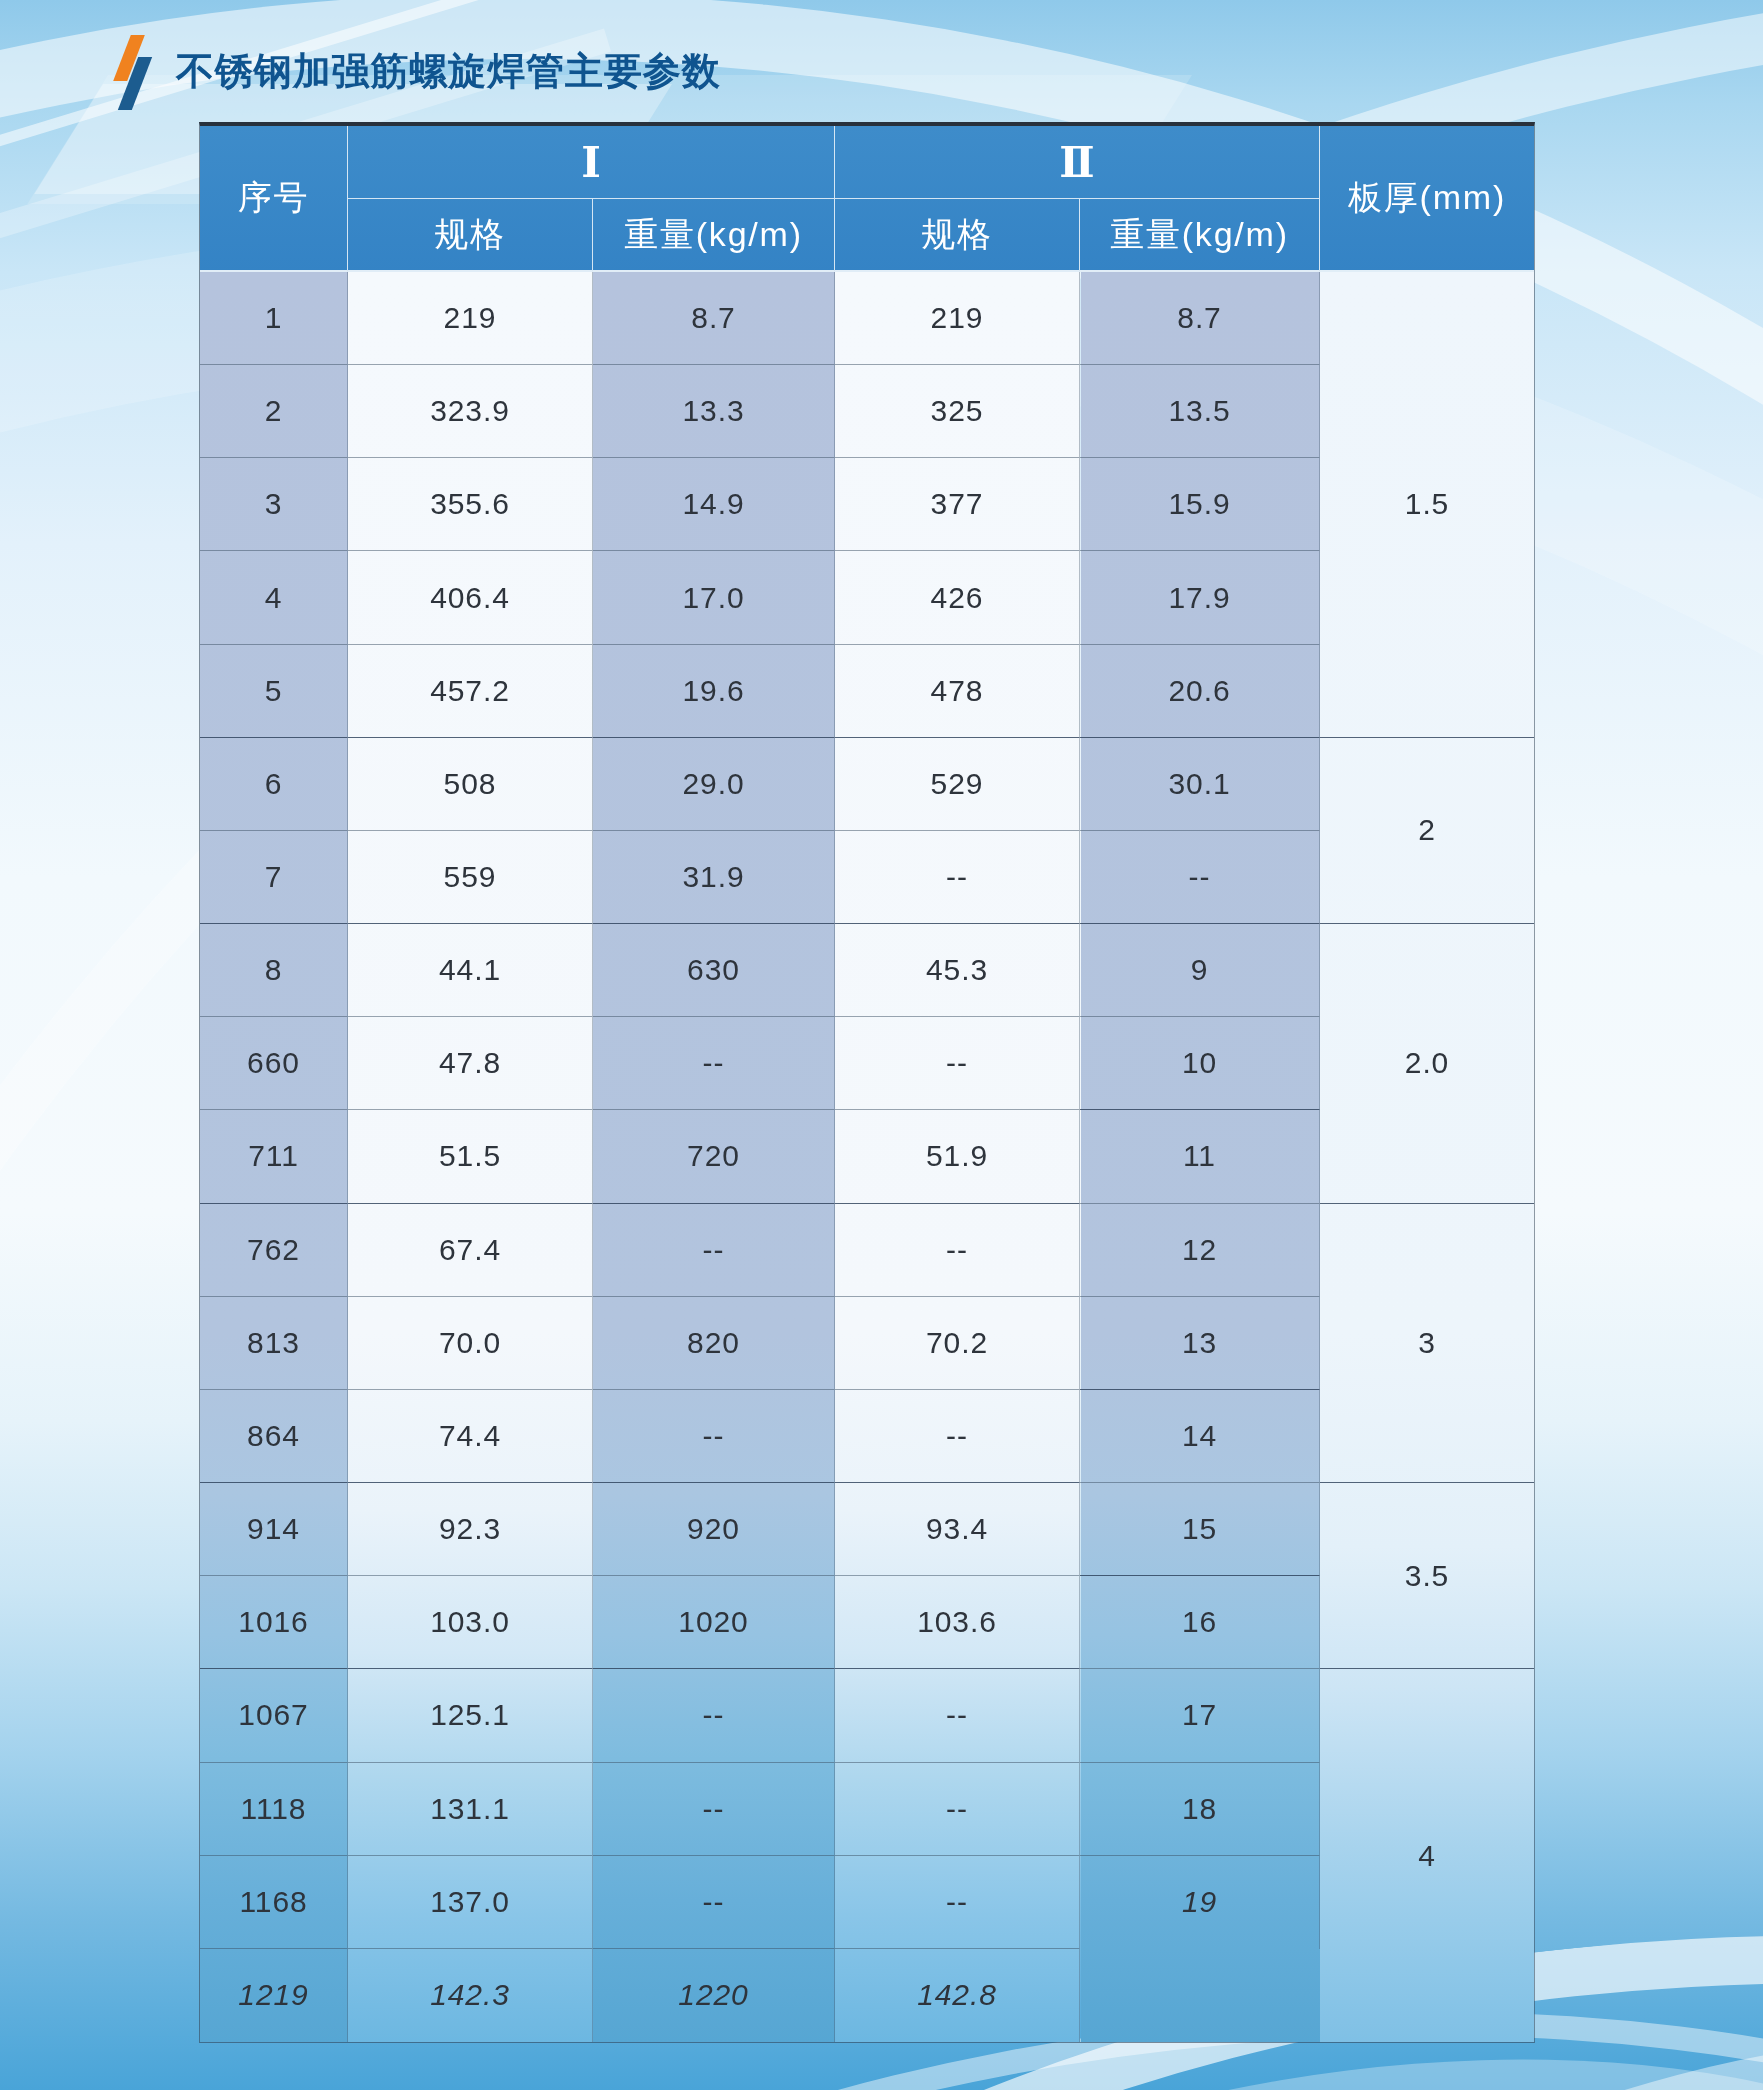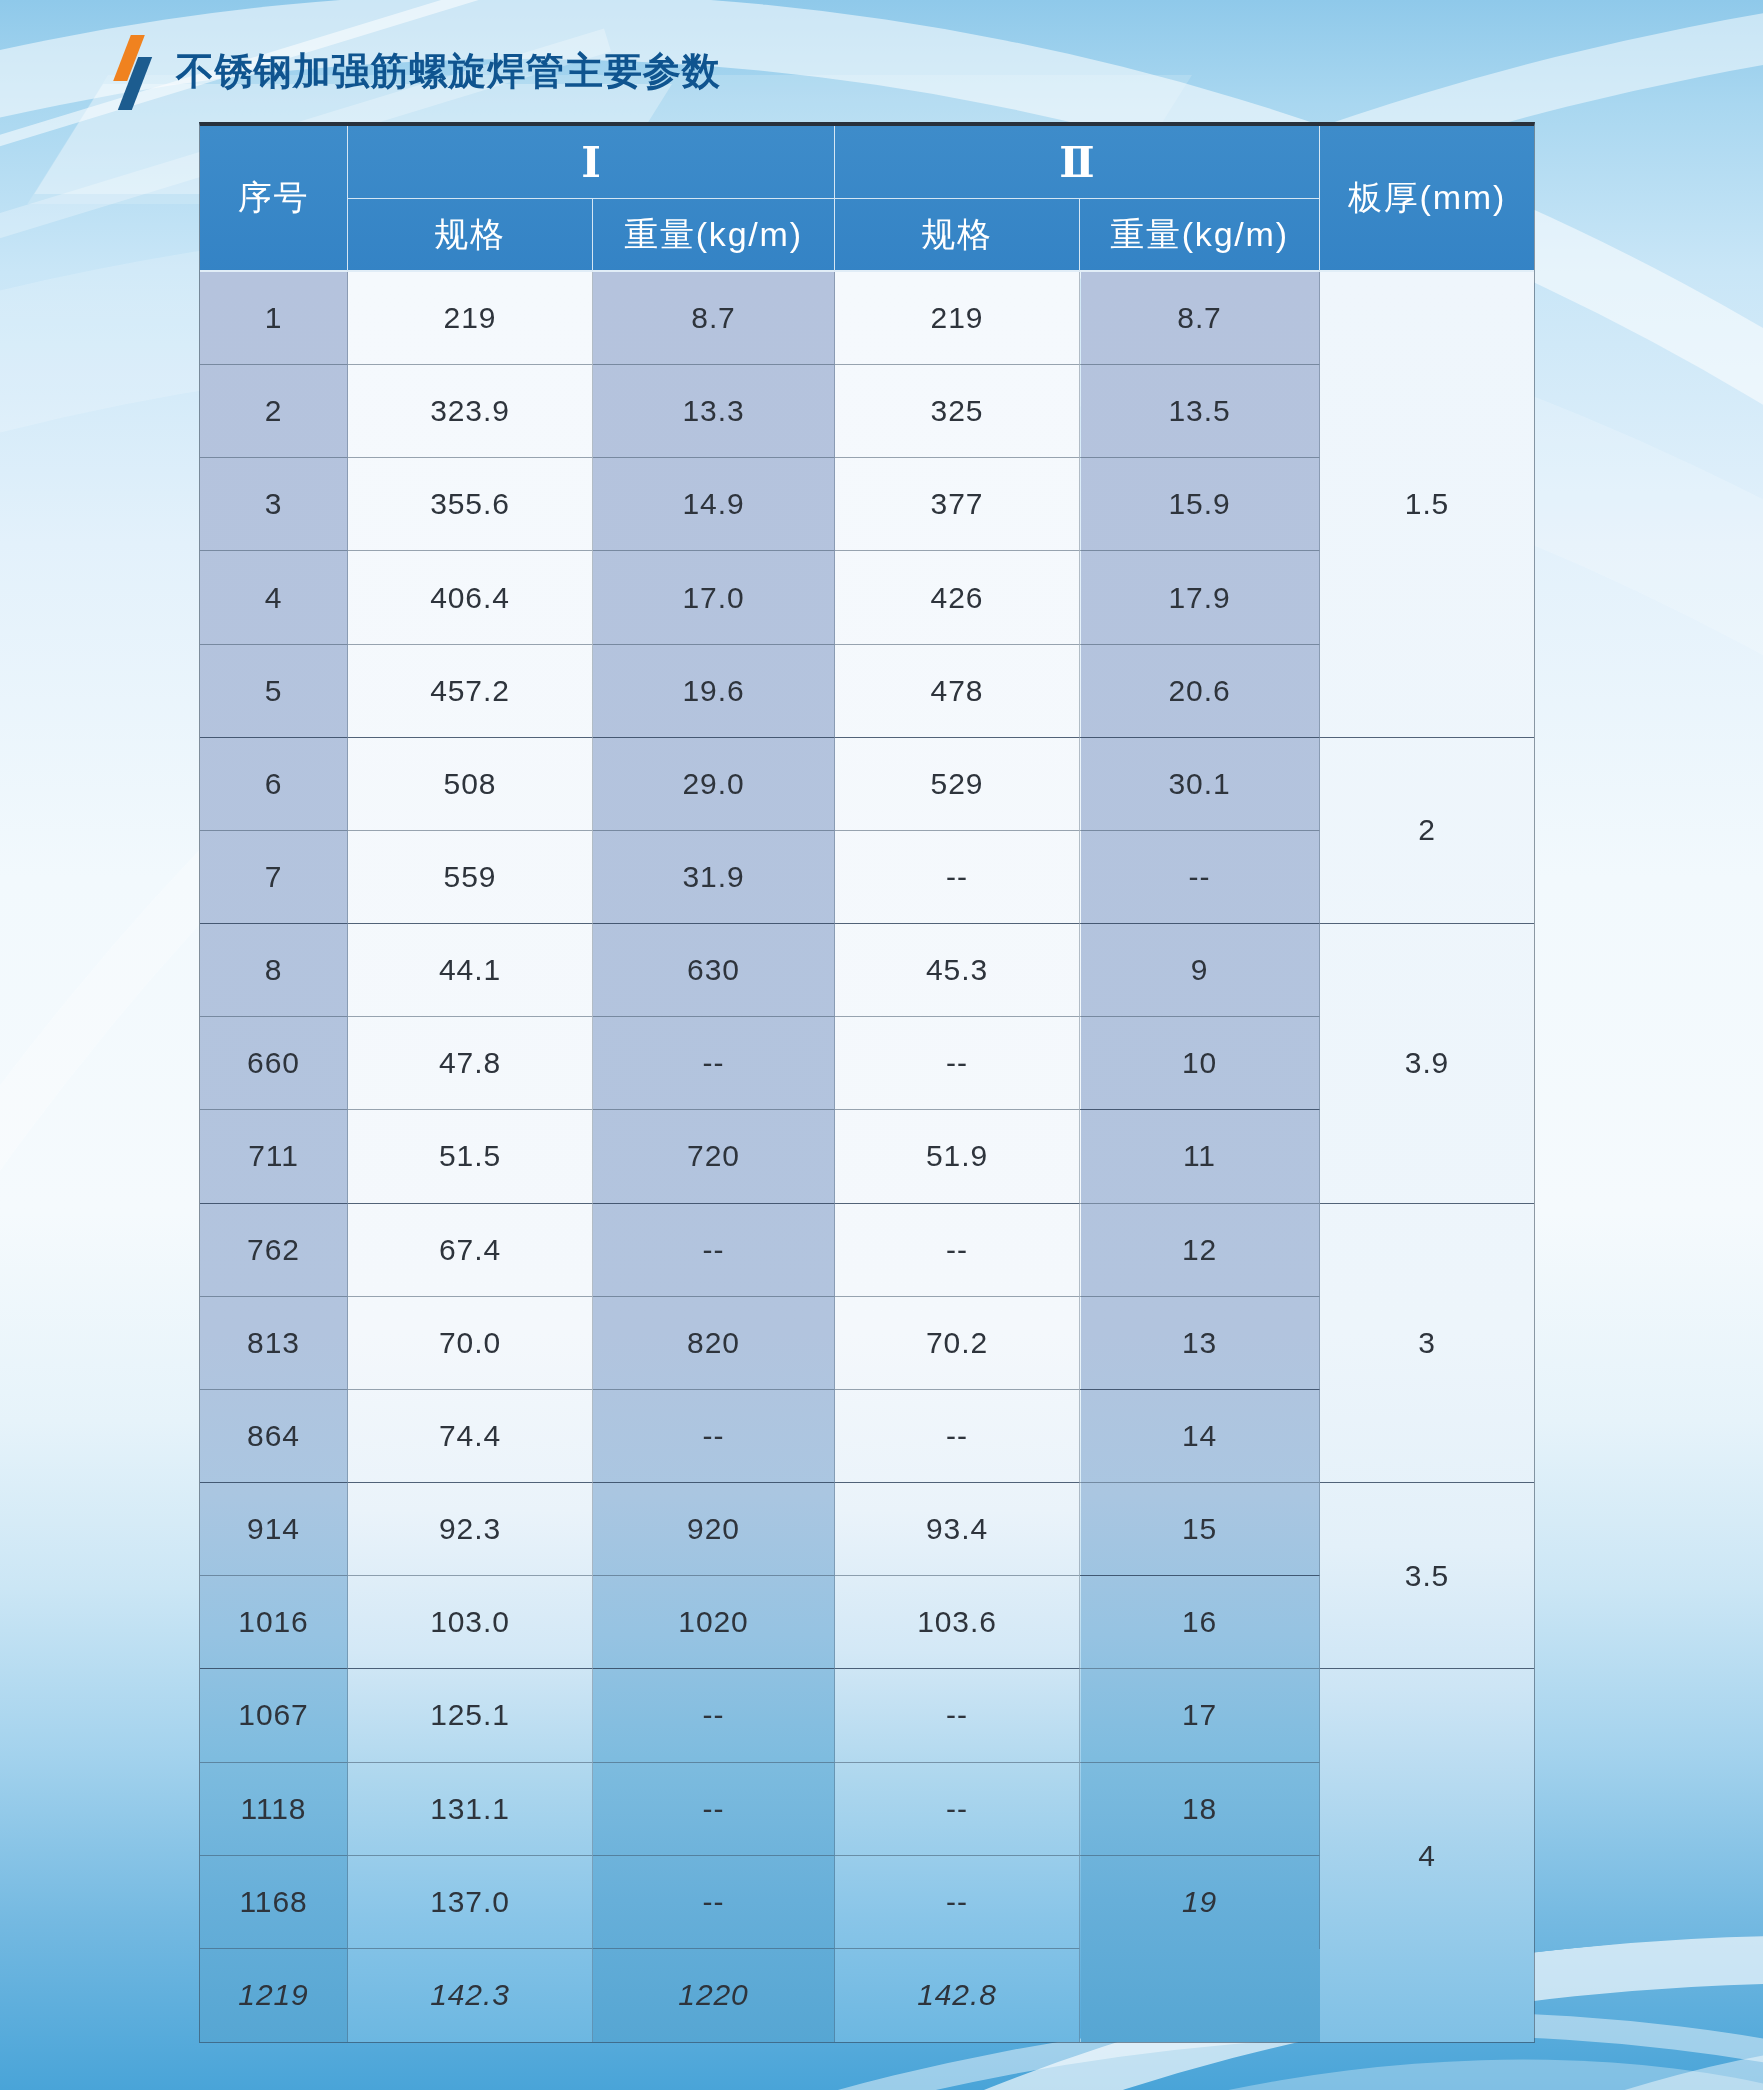--- a/index.html
+++ b/index.html
@@ -203,19 +203,19 @@
     <div class="dcell">--</div>
 
     <div class="dcell rl">19</div>
     <div class="dcell rl">1219</div>
     <div class="dcell rl">142.3</div>
     <div class="dcell rl">1220</div>
     <div class="dcell rl">142.8</div>
 
     <div class="tcell" style="grid-row:3/8">1.5</div>
     <div class="tcell" style="grid-row:8/10">2</div>
-    <div class="tcell" style="grid-row:10/13">3.9</div>
+    <div class="tcell" style="grid-row:10/13">2.0</div>
     <div class="tcell" style="grid-row:13/16">3</div>
     <div class="tcell" style="grid-row:16/18">3.5</div>
     <div class="tcell last" style="grid-row:18/22">4</div>
   </div>
 </div>
 
 
 </body></html>

